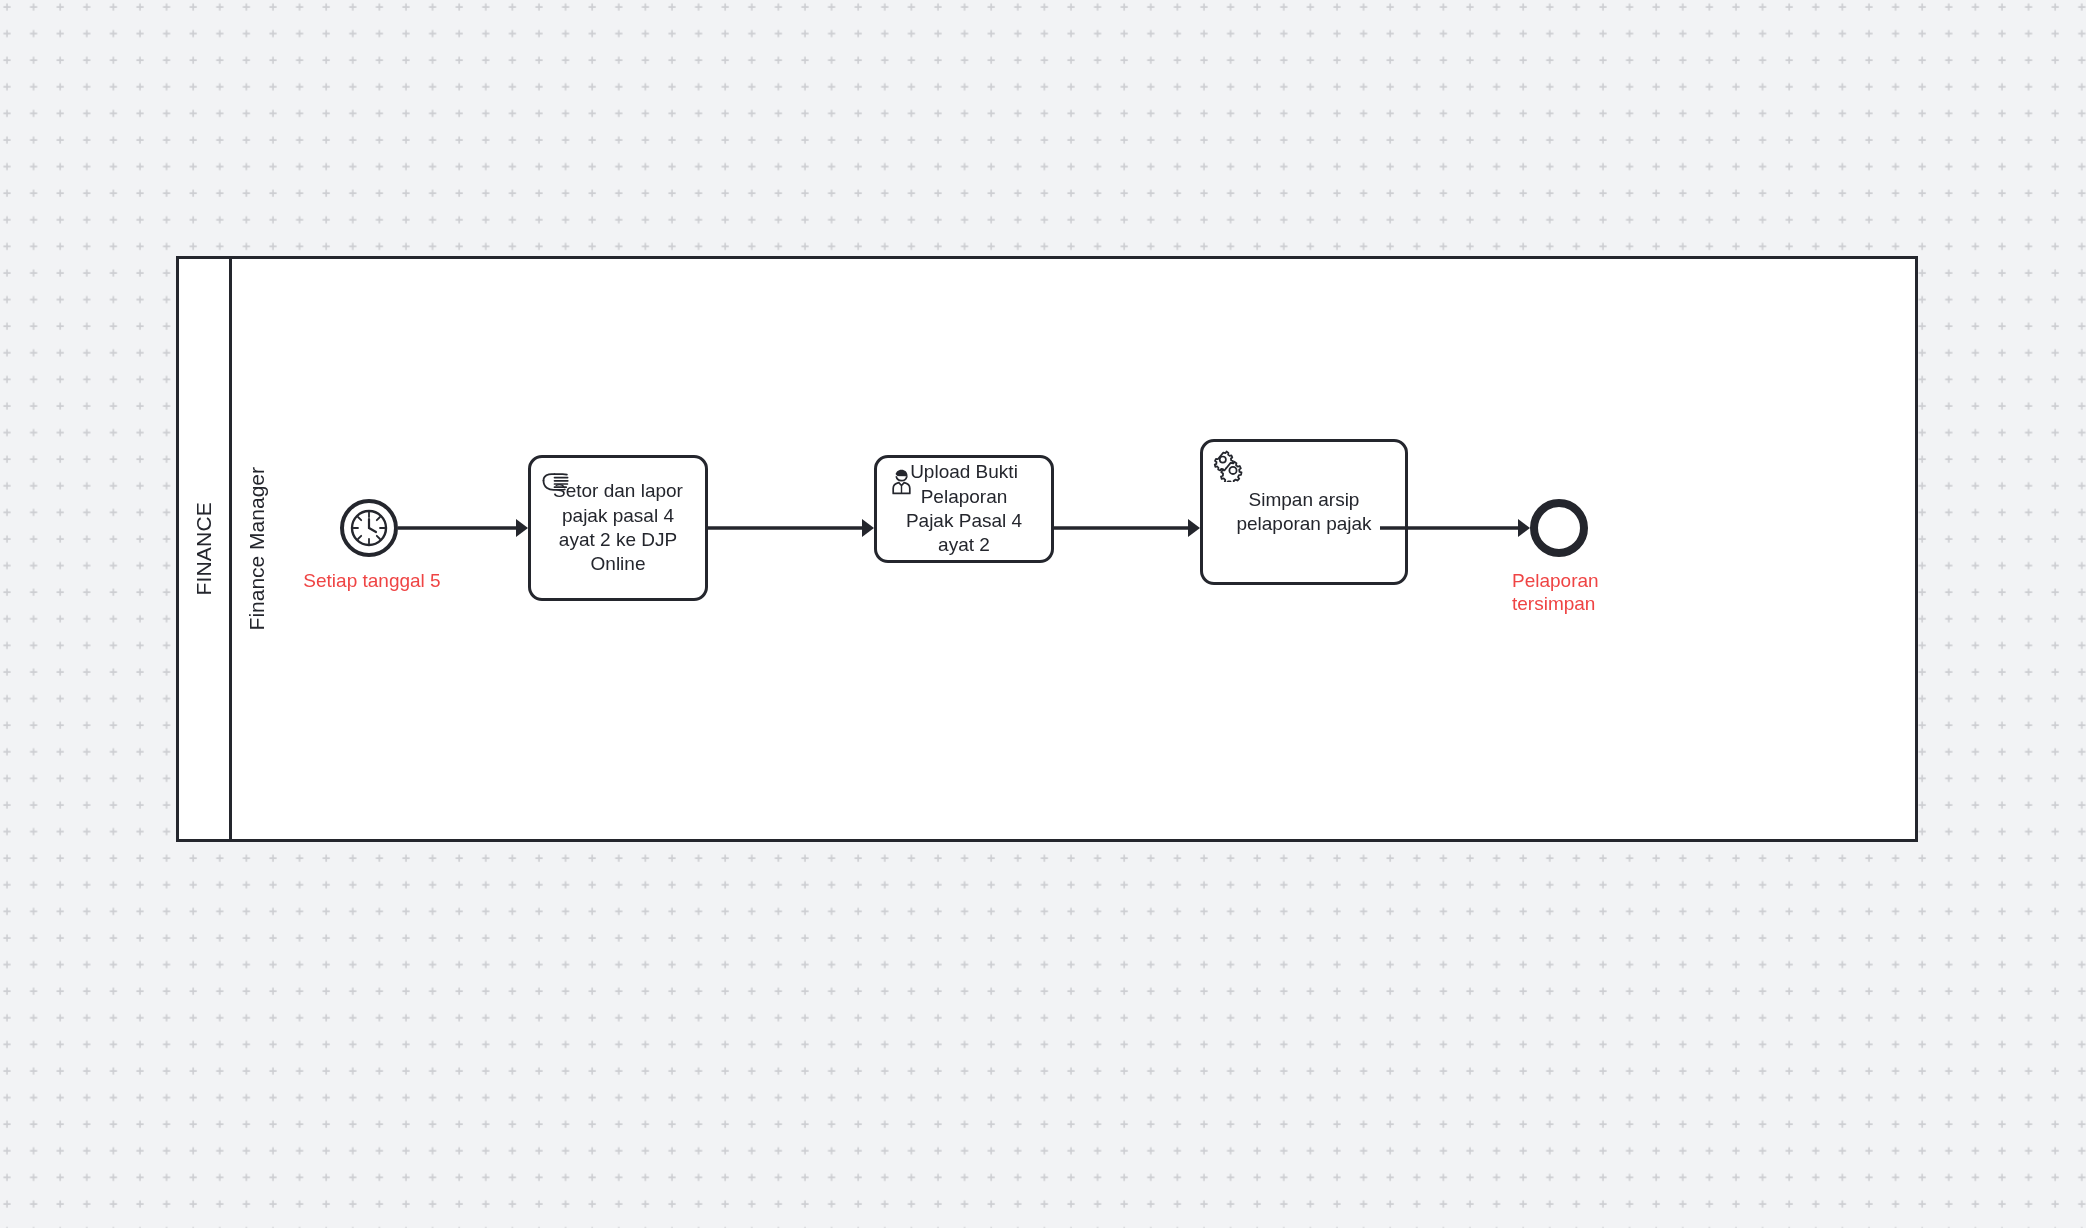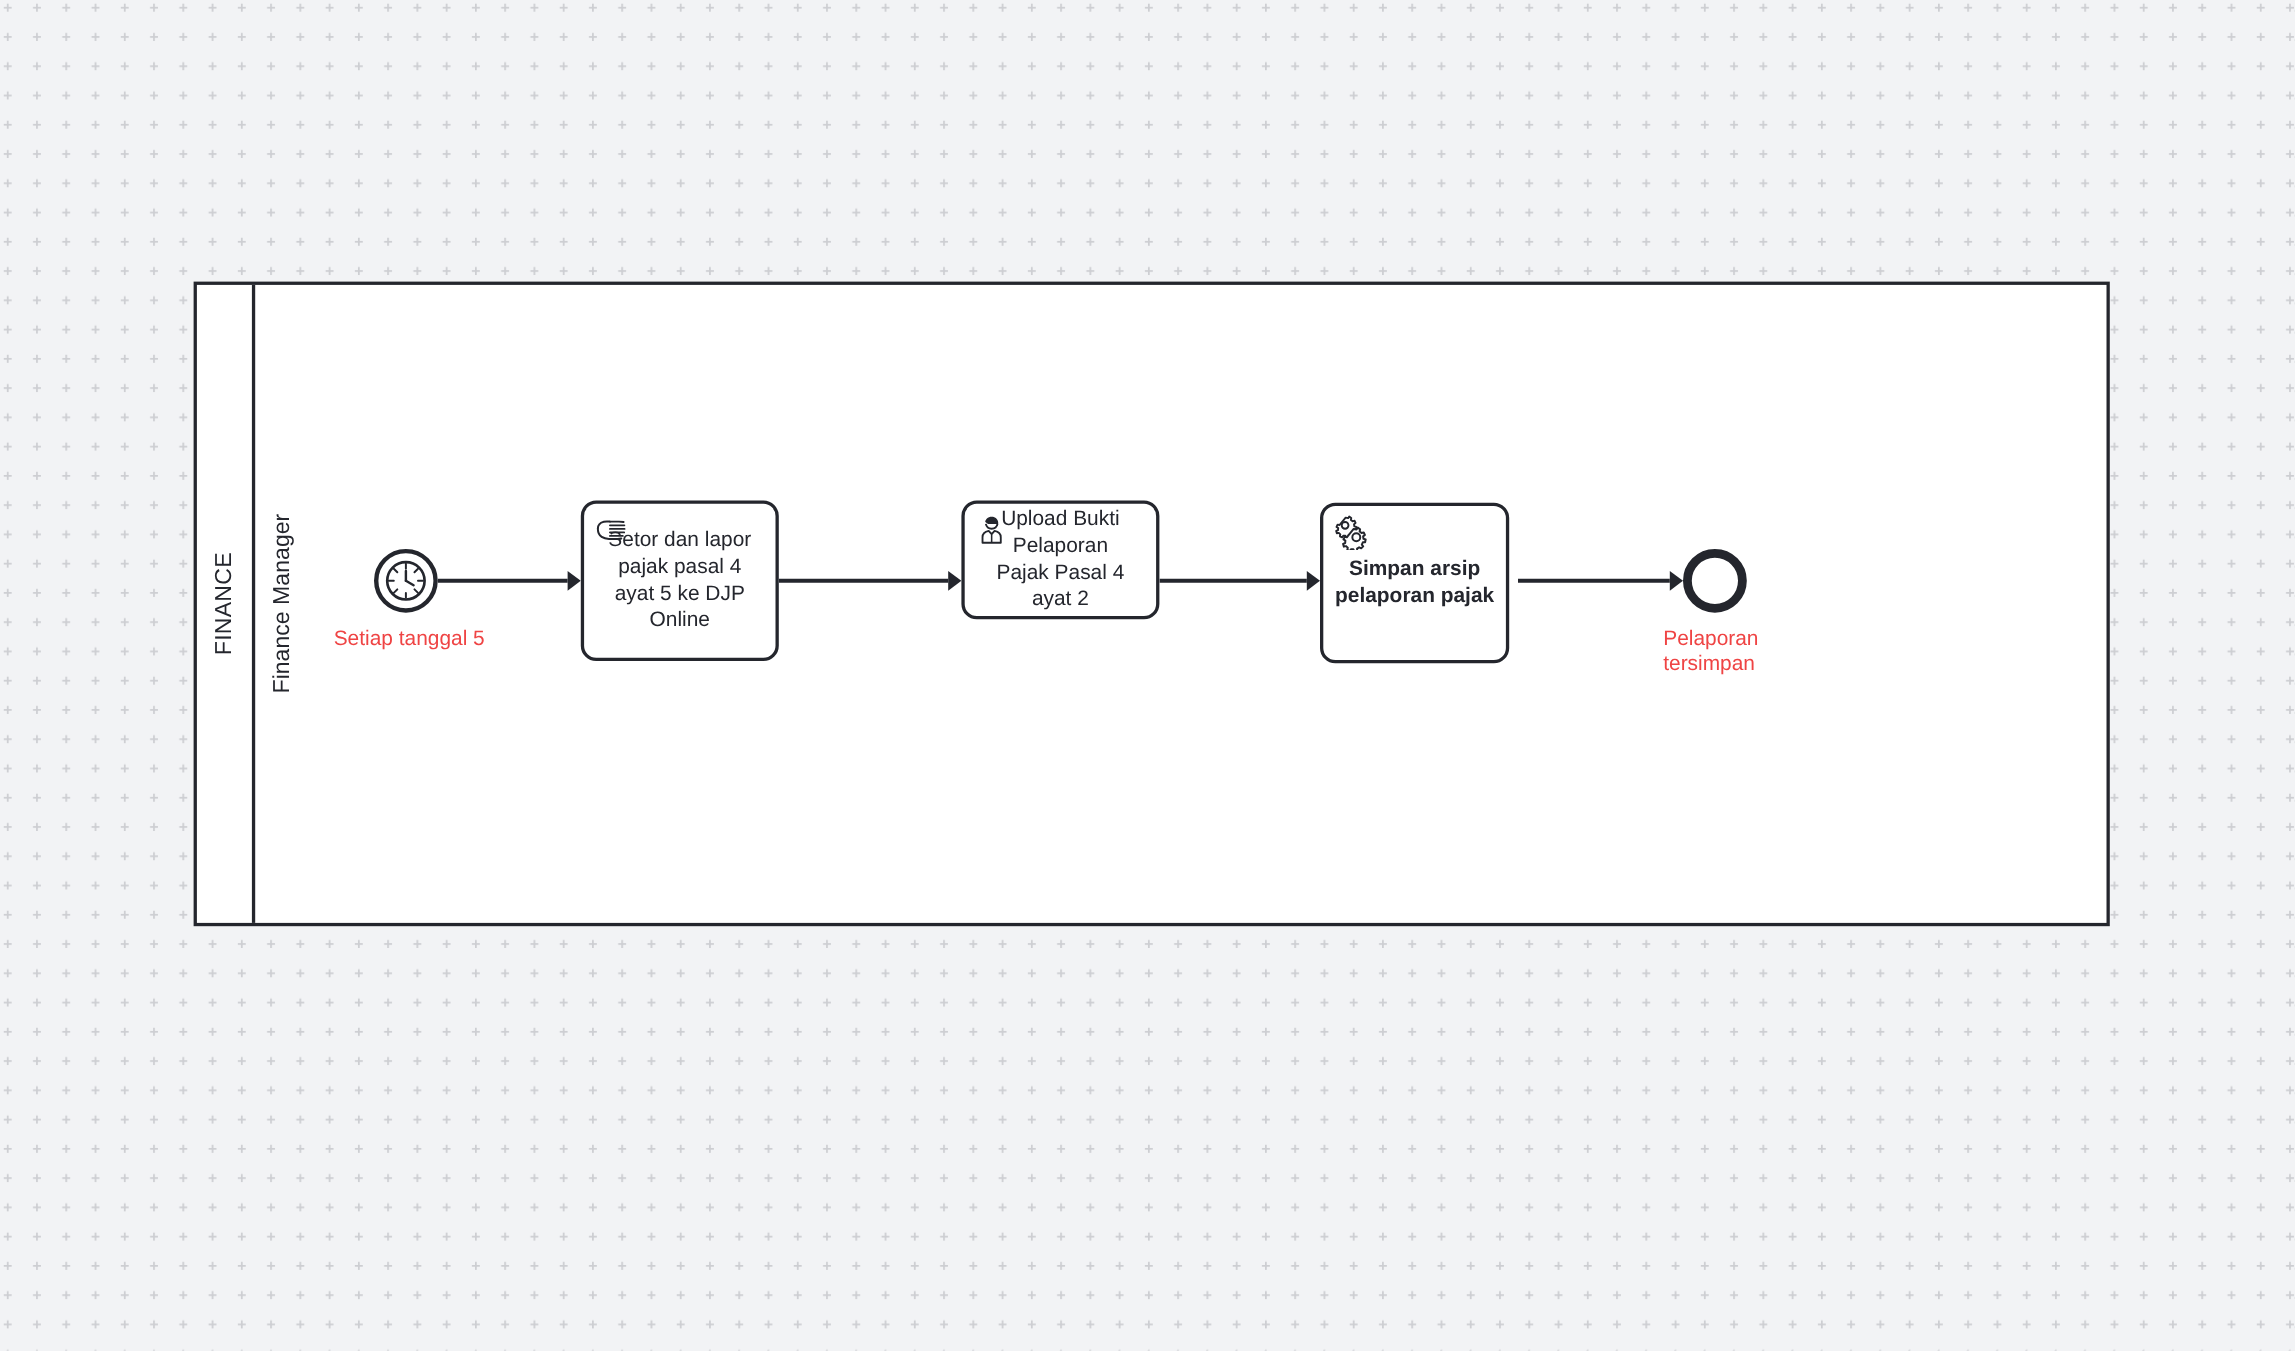--- a/index.html
+++ b/index.html
@@ -220,21 +220,21 @@
             <path d="M15.5 10.2c2.6 0 5.6 0 8.2 0 2 0 3.2 .1 4.2 .4" fill="none" stroke="#24262d" stroke-width="1.8" stroke-linecap="round"></path>
             <g stroke="#24262d" stroke-width="1.7" stroke-linecap="round">
               <line x1="15.5" y1="13.6" x2="28.6" y2="13.6"></line>
               <line x1="15.5" y1="16.8" x2="28.8" y2="16.8"></line>
               <line x1="15.5" y1="20.0" x2="28.4" y2="20.0"></line>
               <line x1="15.5" y1="23.2" x2="27.2" y2="23.2"></line>
             </g>
           </svg>
           <span class="task-label">Setor dan lapor
 pajak pasal 4
-ayat 5 ke DJP
+ayat 2 ke DJP
 Online</span>
         </div>
 
         <div class="conn" style="left:476px; top:249px; width:166px;">
           <svg width="166" height="40" viewBox="0 0 166 40">
             <line x1="0" y1="20" x2="154" y2="20" stroke="#24262d" stroke-width="3.5"></line>
             <polygon points="154,11 166,20 154,29" fill="#24262d"></polygon>
           </svg>
         </div>
 
@@ -254,21 +254,21 @@
 ayat 2</span>
         </div>
 
         <div class="conn" style="left:822px; top:249px; width:146px;">
           <svg width="146" height="40" viewBox="0 0 146 40">
             <line x1="0" y1="20" x2="134" y2="20" stroke="#24262d" stroke-width="3.5"></line>
             <polygon points="134,11 146,20 134,29" fill="#24262d"></polygon>
           </svg>
         </div>
 
-        <div class="task" style="left:968px; top:198px; width:172px; height:146px;font-weight:bold;">
+        <div class="task" style="left:968px; top:180px; width:208px; height:146px;">
           <svg class="task-icon" viewBox="0 0 34 34">
             <g fill="none" stroke="#24262d" stroke-width="1.7" stroke-linejoin="round">
               <path d="M12.3 4.6 l2.3 .45 .95 -1.55 1.9 1.35 -.35 1.8 1.55 1.25
                        1.75 -.55 .95 2.1 -1.45 1.1 .3 1.95 1.8 .55 -.45 2.25
                        -1.85 .1 -.85 1.8 1.1 1.45 -1.6 1.6 -1.65 -.8 -1.7 1
                        .1 1.85 -2.25 .4 -.8 -1.65 -1.95 -.1 -.95 1.6 -2.05 -1
                        .4 -1.8 -1.4 -1.35 -1.8 .45 -.6 -2.2 1.7 -.75 .15 -1.95
                        -1.55 -1 .95 -2.05 1.8 .35 1.25 -1.5 z"></path>
               <circle cx="11.8" cy="11.6" r="3.1"></circle>
             </g>

